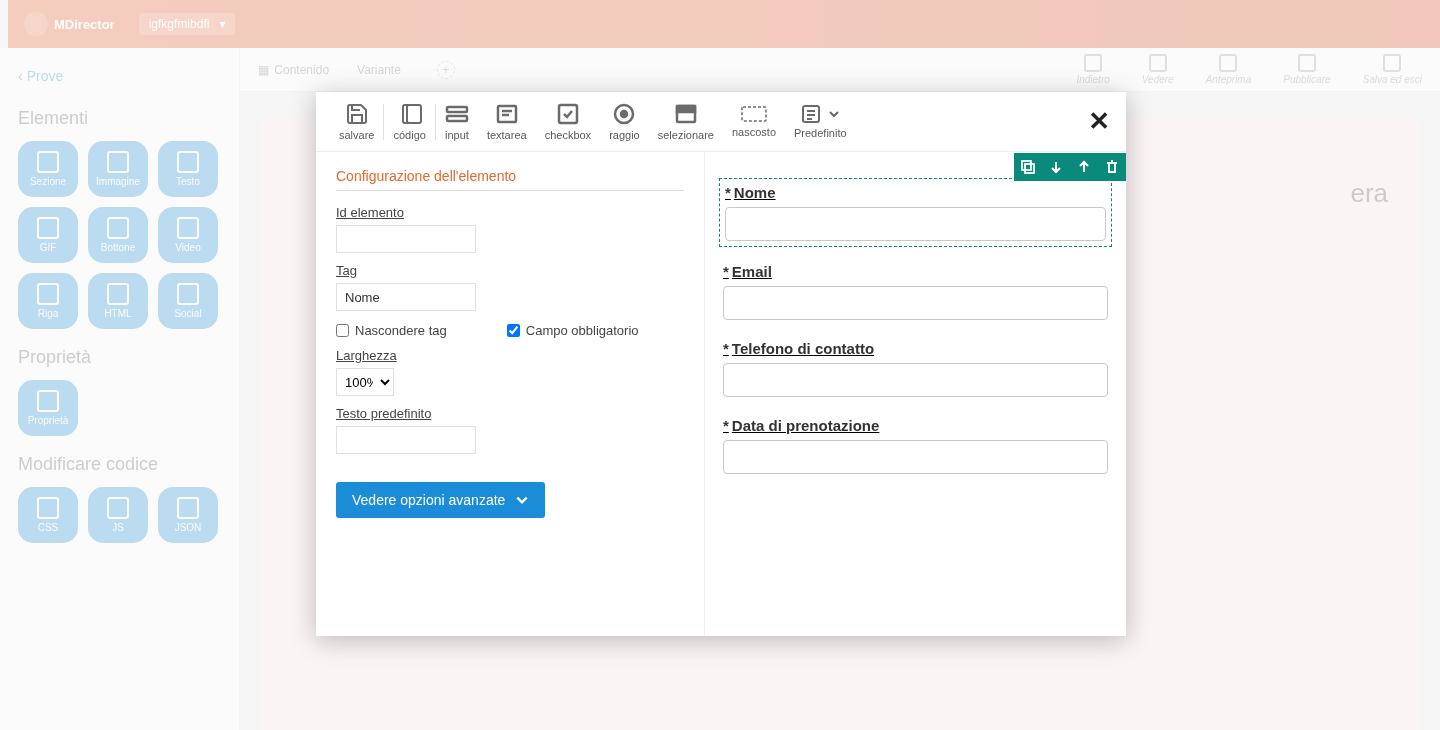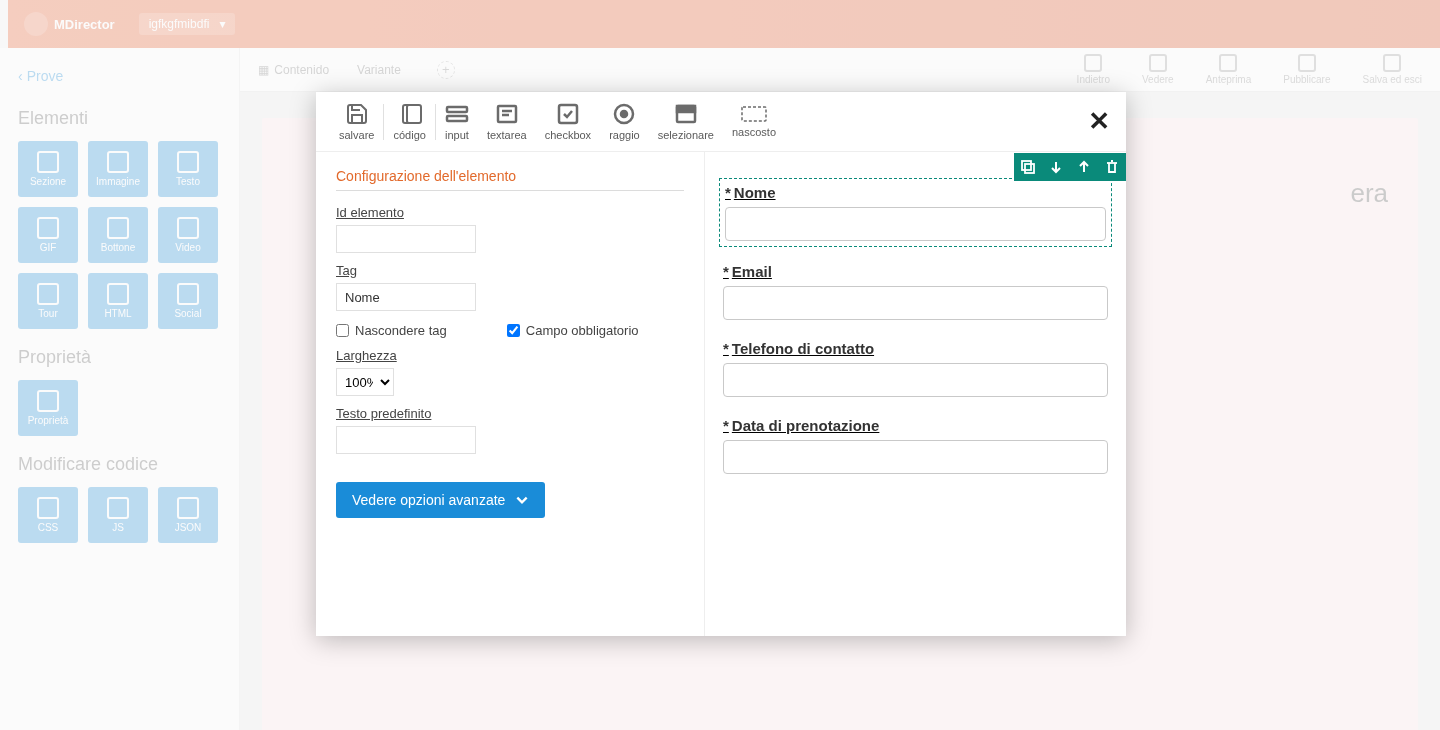--- a/index.html
+++ b/index.html
@@ -20,32 +20,32 @@
   .bg-nav-icon { width:14px; height:14px; border-radius:50%; background:#fff; }
 
   
   .bg-left {
     position:absolute; top:48px; left:0; width:240px; bottom:0; background:#fff;
     border-right:1px solid #e5e5e5; padding:20px 18px;
   }
   .bg-back { color:#1a8cd8; font-size:14px; display:flex; align-items:center; gap:4px; margin-bottom:24px; }
   .bg-section-title { font-size:18px; color:#5a5a5a; margin:18px 0 12px; }
   .bg-grid { display:grid; grid-template-columns:repeat(3,60px); gap:10px; }
-  .bg-tile { height:56px; background:#1a8cd8; border-radius:3px; display:flex; flex-direction:column; align-items:center; justify-content:center; gap:3px; font-size:10px; color:#fff; }
+  .bg-tile { height:56px; background:#1a8cd8; border-radius:15px; display:flex; flex-direction:column; align-items:center; justify-content:center; gap:3px; font-size:10px; color:#fff; }
   .bg-tile-icon { width:22px; height:22px; border:2px solid #fff; border-radius:3px; }
 
   
   .bg-content {
     position:absolute; top:48px; left:240px; right:0; bottom:0; background:#e9e9e9;
   }
   .bg-content-header { height:44px; background:#fff; border-bottom:1px solid #ddd; display:flex; align-items:center; padding:0 18px; font-size:12px; color:#888; }
   .bg-content-tab { margin-right:28px; color:#777; display:flex; align-items:center; gap:5px; }
   .bg-content-plus { width:18px; height:18px; border:1px dashed #aaa; border-radius:50%; display:flex; align-items:center; justify-content:center; font-size:13px; color:#888; margin-left:8px; }
   .bg-content-right-icons { margin-left:auto; display:flex; gap:32px; }
-  .bg-right-icon { display:flex; flex-direction:column; align-items:center; font-size:10px; color:#888; gap:2px; }
+  .bg-right-icon { display:flex; flex-direction:column; align-items:center; font-size:10px; color:#888; gap:2px;font-style:italic; }
   .bg-right-icon-shape { width:18px; height:18px; border:2px solid #999; border-radius:3px; }
   .bg-canvas { margin:26px 22px; background:#fde6e8; height:620px; border-radius:2px; position:relative; }
   .bg-canvas-inner { position:absolute; top:52px; left:0; right:0; display:flex; flex-direction:column; align-items:center; }
 
   
   .dim { position:absolute; inset:0; background:rgba(250,250,250,0.72); }
 
   
   .modal {
     position:absolute; top:92px; left:316px; width:810px; height:544px;
@@ -146,21 +146,21 @@
     <div class="bg-tile">
         <div class="bg-tile-icon"></div>
         <span>Bottone</span>
       </div>
     <div class="bg-tile">
         <div class="bg-tile-icon"></div>
         <span>Video</span>
       </div>
     <div class="bg-tile">
         <div class="bg-tile-icon"></div>
-        <span>Tour</span>
+        <span>Riga</span>
       </div>
     <div class="bg-tile">
         <div class="bg-tile-icon"></div>
         <span>HTML</span>
       </div>
     <div class="bg-tile">
         <div class="bg-tile-icon"></div>
         <span>Social</span>
       </div>
   </div>
@@ -306,20 +306,34 @@
 
     <div class="tb-item">
       <span class="tb-icon">
         <svg width="28" height="18" viewBox="0 0 28 18" fill="none" stroke="#6b6b6b" stroke-width="1.5" stroke-dasharray="3 2">
             <rect x="2" y="2" width="24" height="14" rx="1"></rect>
           </svg>
       </span>
       <span>nascosto</span>
     </div>
 
+    <div class="tb-item">
+      <span class="tb-icon tb-predef">
+        <svg width="24" height="20" viewBox="0 0 24 20" fill="none" stroke="#6b6b6b" stroke-width="2">
+            <rect x="2" y="2" width="16" height="16" rx="2"></rect>
+            <line x1="6" y1="7" x2="14" y2="7"></line>
+            <line x1="6" y1="11" x2="14" y2="11"></line>
+            <line x1="6" y1="15" x2="11" y2="15"></line>
+          </svg>
+        <svg width="10" height="10" viewBox="0 0 10 10">
+            <polyline points="1 3 5 7 9 3" fill="none" stroke="#6b6b6b" stroke-width="2"></polyline>
+          </svg>
+      </span>
+      <span>Predefinito</span>
+    </div>
 
     <div class="modal-close">✕</div>
   </div>
 
   <div class="modal-body">
     <div class="config-pane">
       <div class="config-title">Configurazione dell'elemento</div>
 
       <div class="config-label">Id elemento</div>
       <input class="config-input" value="" style="">

